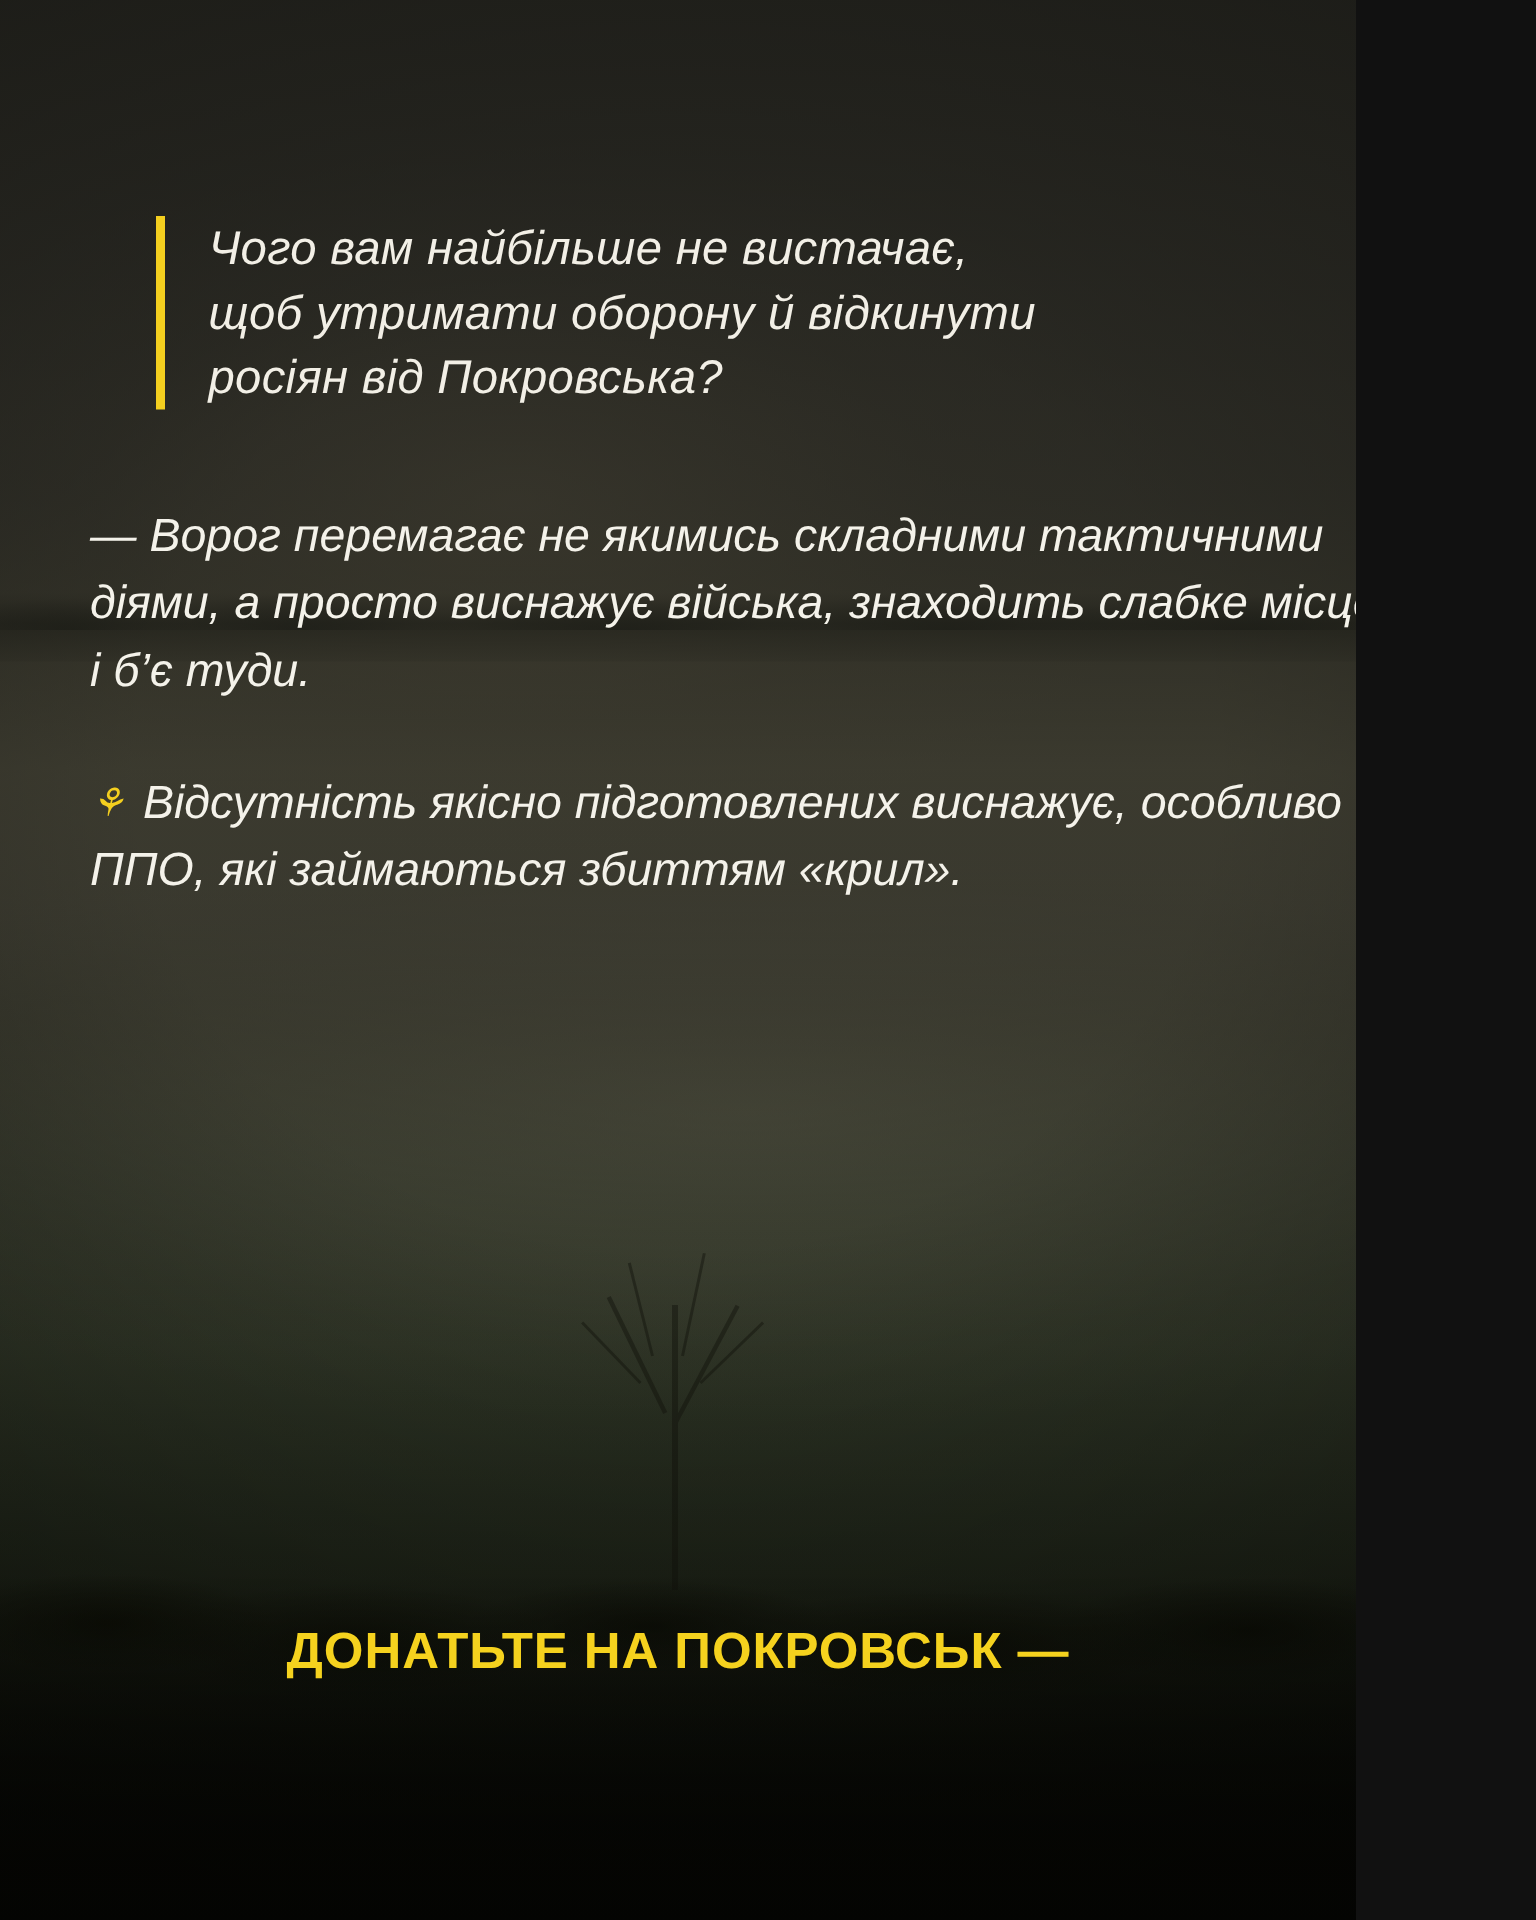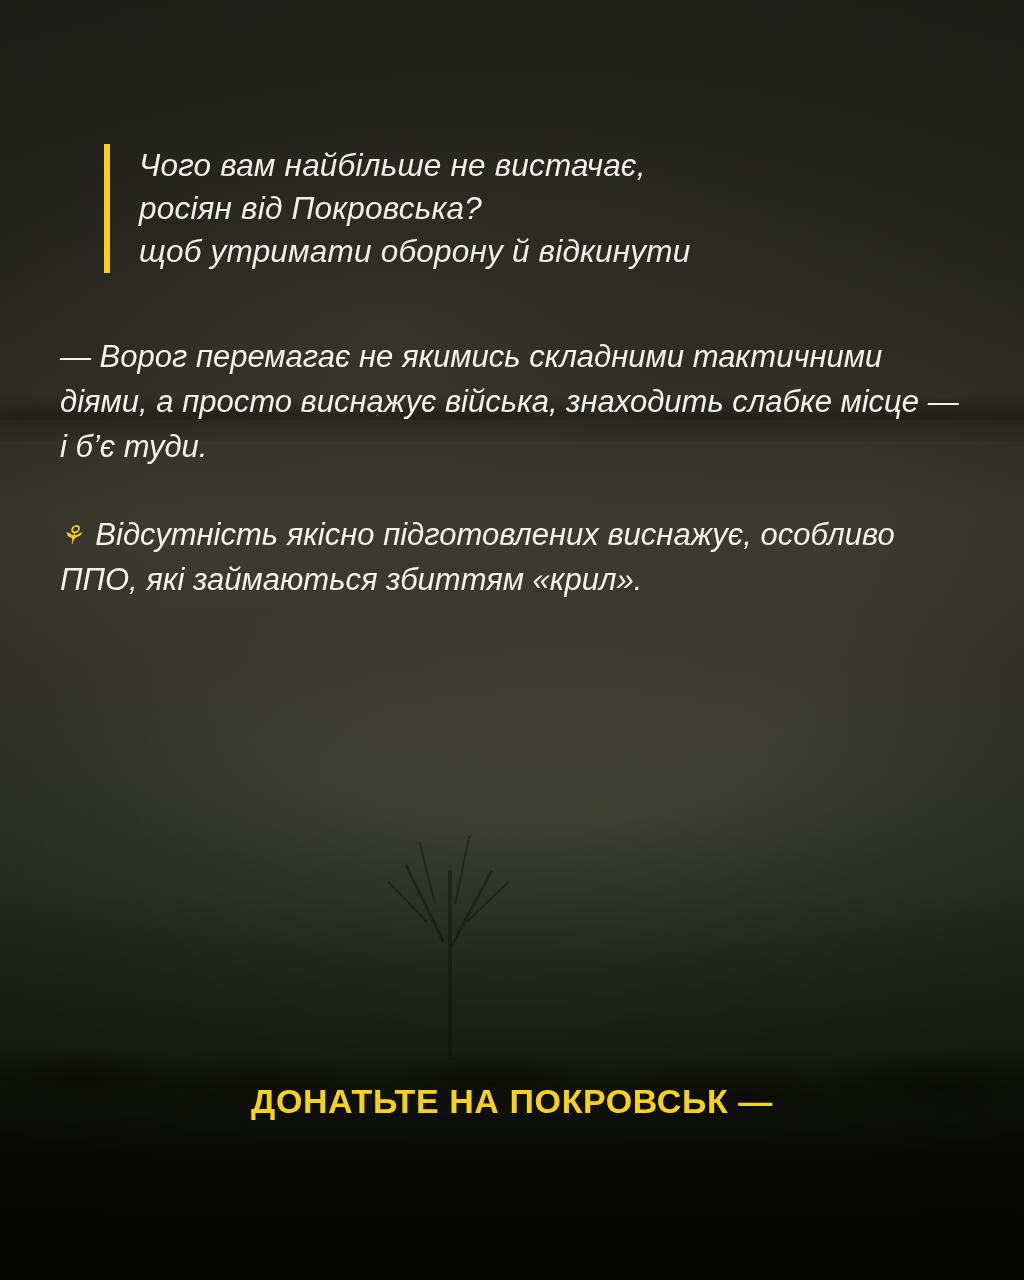--- a/index.html
+++ b/index.html
@@ -9,21 +9,21 @@
   }
   body {
     width: 1024px;
     height: 1280px;
     overflow: hidden;
     font-family: "Liberation Sans", sans-serif;
   }
 
   .poster {
     position: relative;
-    width: 1024px;
+    width: 904px;
     height: 1280px;
     overflow: hidden;
     background: #a21caf;
   }
 
   
   .bg {
     position: absolute;
     inset: 0;
     background:
@@ -195,22 +195,22 @@
     <i style="left:136px;top:64px;width:2px;height:58px;transform:rotate(46deg);"></i>
     <i style="left:96px;top:66px;width:2px;height:56px;transform:rotate(-44deg);"></i>
   </div>
   <div class="foreground"></div>
   <div class="scrim"></div>
 
   <div class="content">
 
     <blockquote class="quote">
       <div class="quote-line">Чого вам найбільше не вистачає,</div>
+      <div class="quote-line">щоб утримати оборону й відкинути</div>
       <div class="quote-line">росіян від Покровська?</div>
-      <div class="quote-line">щоб утримати оборону й відкинути</div>
     </blockquote>
 
     <div class="body">
 
       <p class="para">— Ворог перемагає не якимись складними тактичними діями, а просто виснажує війська, знаходить слабке місце — і б’є туди.</p>
 
 
       <p class="para">
         <span class="bullet-icon">⚘</span><span>Відсутність якісно підготовлених виснажує, особливо ППО, які займаються збиттям «крил».</span>
       </p>

